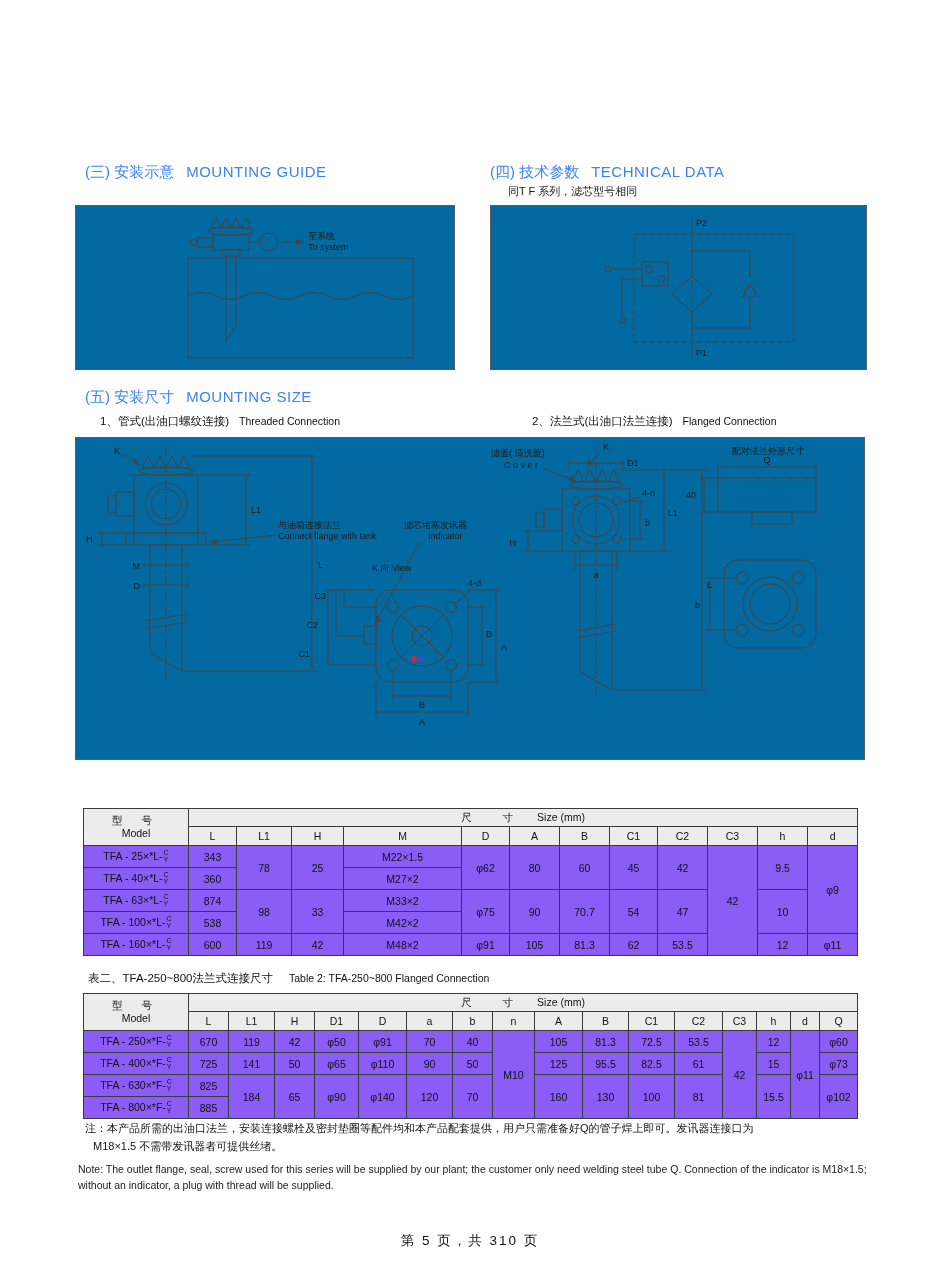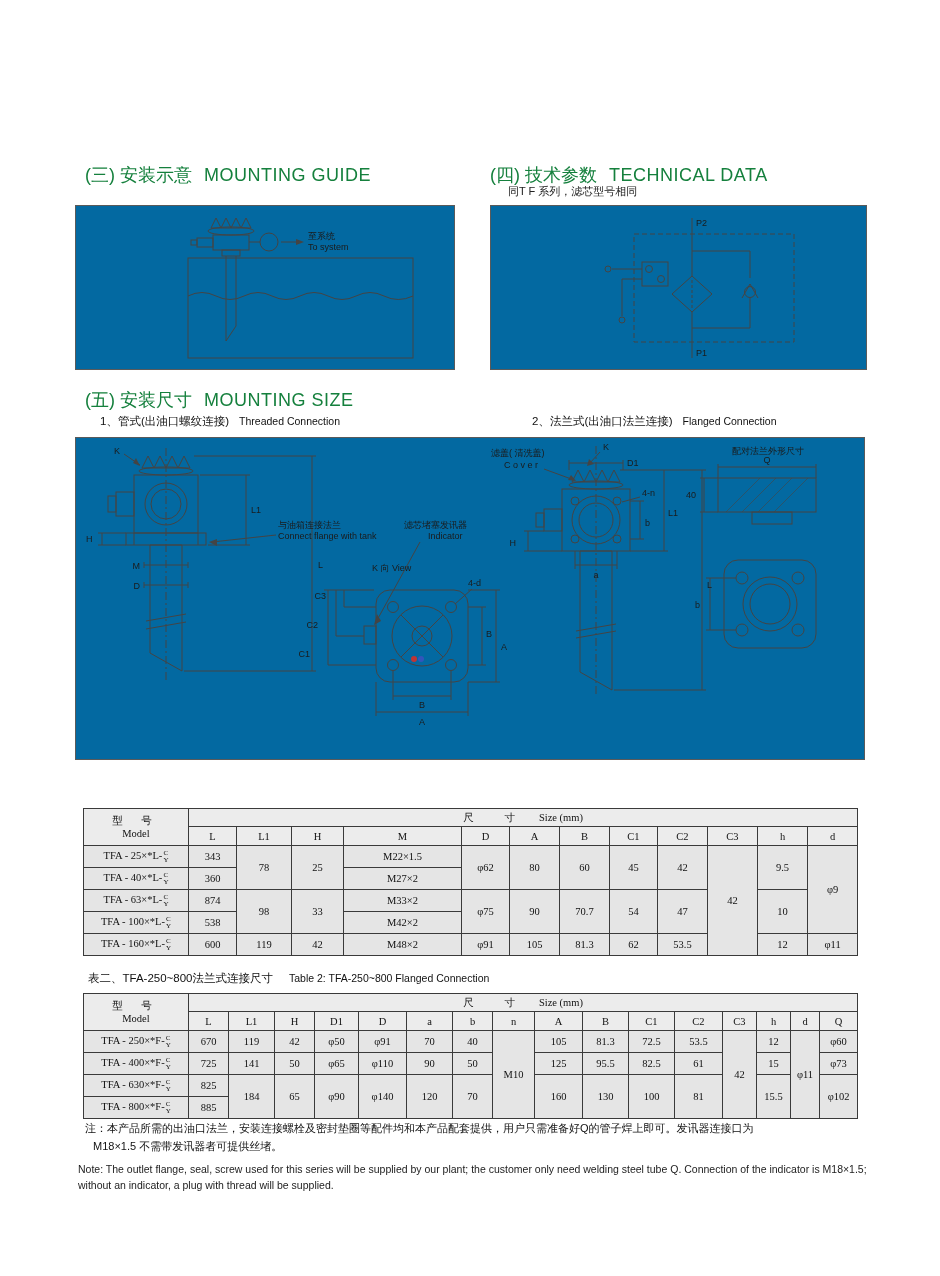--- a/index.html
+++ b/index.html
@@ -1,29 +1,29 @@
 <!DOCTYPE html>
 <html><head>
 <meta charset="utf-8">
 <style>
   html,body{margin:0;padding:0;background:#fff;}
   .page{position:relative;width:940px;height:1276px;background:#ffffff;
         font-family:"Liberation Sans",sans-serif;color:#111;overflow:hidden;}
   .abs{position:absolute;}
-  .hdr{font-size:18px;color:#15803d;white-space:nowrap;}
+  .hdr{font-size:15px;color:#3b82f6;white-space:nowrap;}
   .hdr .en{margin-left:12px;letter-spacing:.5px;}
   .hdr-sub{font-size:11px;color:#222;white-space:nowrap;}
   .subhead{font-size:11.5px;white-space:nowrap;}
   .subhead .en{font-size:10.5px;margin-left:10px;}
   .box{position:absolute;border:1px solid #5a5a5a;background:#0369a1;}
   .box svg{display:block;width:100%;height:100%;}
   svg text{font-family:"Liberation Sans",sans-serif;fill:#1b1b1b;font-size:9px;}
   .tbl-title{font-size:11.5px;white-space:nowrap;}
   .tbl-title .en{font-size:10.5px;margin-left:16px;}
-  table.dims{position:absolute;border-collapse:collapse;table-layout:fixed;background:#e5e5e5;font-family:Liberation Serif, serif;}
+  table.dims{position:absolute;border-collapse:collapse;table-layout:fixed;background:#8b5cf6;}
   table.dims th,table.dims td{border:1px solid #3a3a3a;text-align:center;font-size:10.5px;
         font-weight:normal;padding:0 2px;white-space:nowrap;overflow:hidden;}
   table.dims thead tr.r1 th{height:17px;background:#ececec;}
   table.dims thead tr.r2 th{height:18px;background:#ececec;}
   table.dims tbody td{height:21px;}
   td.model{text-align:left;padding-left:6px;}
   .model-h div{line-height:13px;}
   .model-h .zh{letter-spacing:8px;}
   .size-h .zh{letter-spacing:14px;margin-right:10px;}
   .cy{display:inline-flex;flex-direction:column;vertical-align:middle;margin-left:1px;}
@@ -518,14 +518,15 @@
     </tbody>
   </table>
 
   <div class="abs notes" style="left:78px;top:1119px;">
     <div class="note-zh" style="margin-left:7px;">注：本产品所需的出油口法兰，安装连接螺栓及密封垫圈等配件均和本产品配套提供，用户只需准备好Q的管子焊上即可。发讯器连接口为</div>
     <div class="note-zh" style="margin-left:15px;">M18×1.5 不需带发讯器者可提供丝堵。</div>
     <div class="note-en" style="margin-top:6px;">Note: The outlet flange, seal, screw used for this series will be supplied by our plant; the customer only need welding steel tube Q. Connection of the indicator is M18×1.5;</div>
     <div class="note-en">without an indicator, a plug with thread will be supplied.</div>
   </div>
 
+  <div class="footer">第 5 页，共 310 页</div>
 
 </div>
 
 </body></html>

